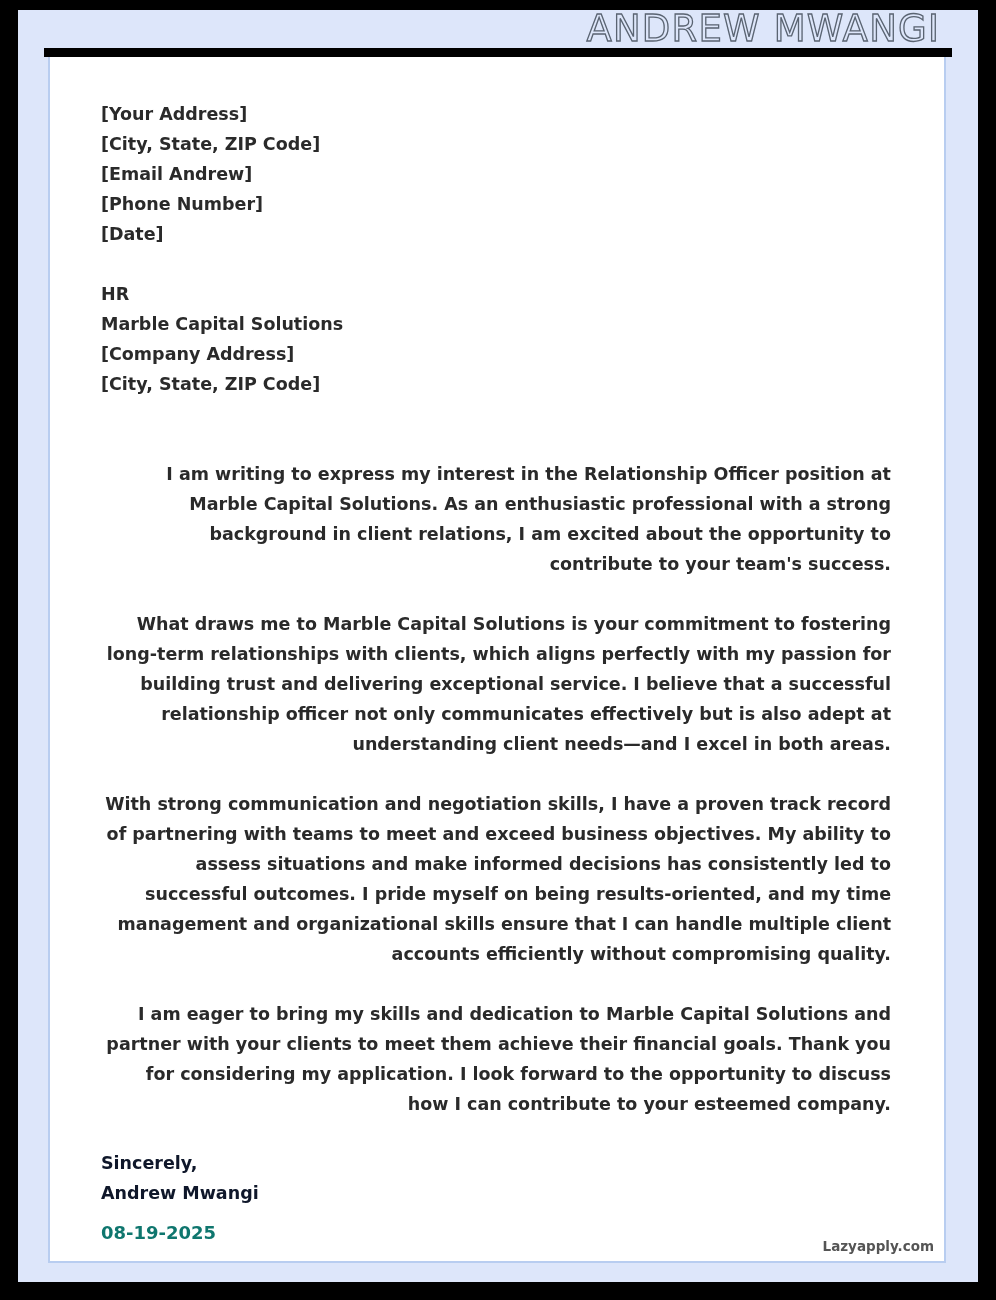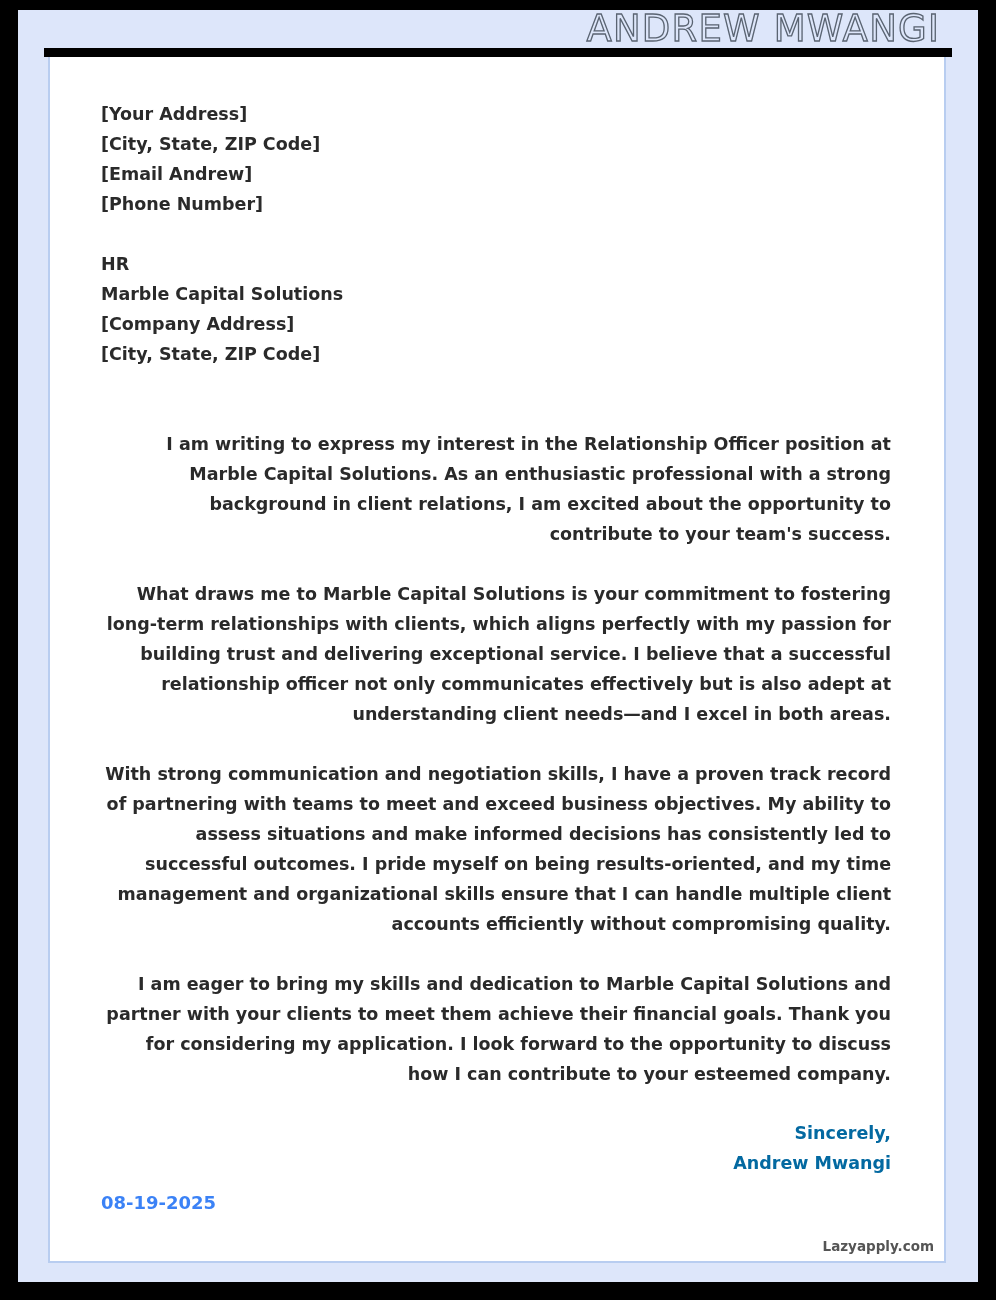--- a/index.html
+++ b/index.html
@@ -112,29 +112,28 @@
     font-size: 17.5px;
     line-height: 30px;
     color: #2a2a2a;
     text-align: right;
     margin: 0;
   }
 
   .sign-line {
     font-size: 17.5px;
     line-height: 30px;
-    color: #0369a1;
-    white-space: nowrap;
-    text-align: right;
+    color: #0f172a;
+    white-space: nowrap;
   }
 
   .date-line {
     font-size: 18px;
     line-height: 30px;
-    color: #3b82f6;
+    color: #0f766e;
     white-space: nowrap;
     padding-top: 10px;
   }
 
   
   .footer {
     position: absolute;
     right: 10px;
     bottom: 6px;
     font-size: 13.5px;
@@ -159,20 +158,21 @@
 
   <div class="sheet">
 
     <div class="letter-body">
 
       <div class="block">
         <div class="addr-line">[Your Address]</div>
         <div class="addr-line">[City, State, ZIP Code]</div>
         <div class="addr-line">[Email Andrew]</div>
         <div class="addr-line">[Phone Number]</div>
+        <div class="addr-line">[Date]</div>
       </div>
 
       <div class="spacer-30"></div>
 
       <div class="block">
         <div class="addr-line">HR</div>
         <div class="addr-line">Marble Capital Solutions</div>
         <div class="addr-line">[Company Address]</div>
         <div class="addr-line">[City, State, ZIP Code]</div>
       </div>

